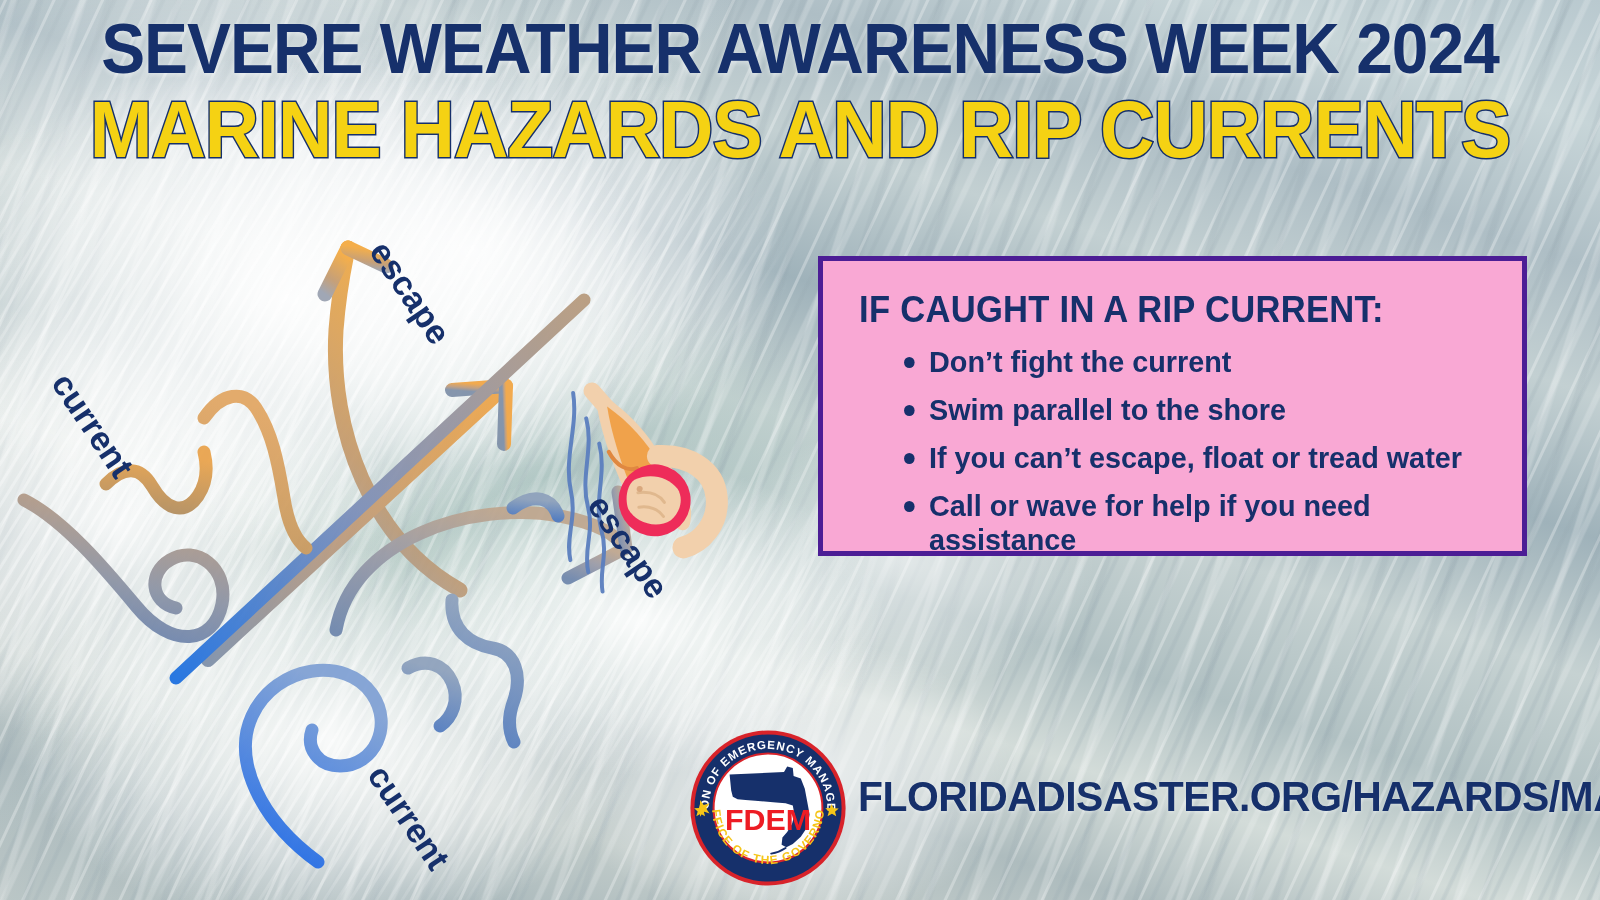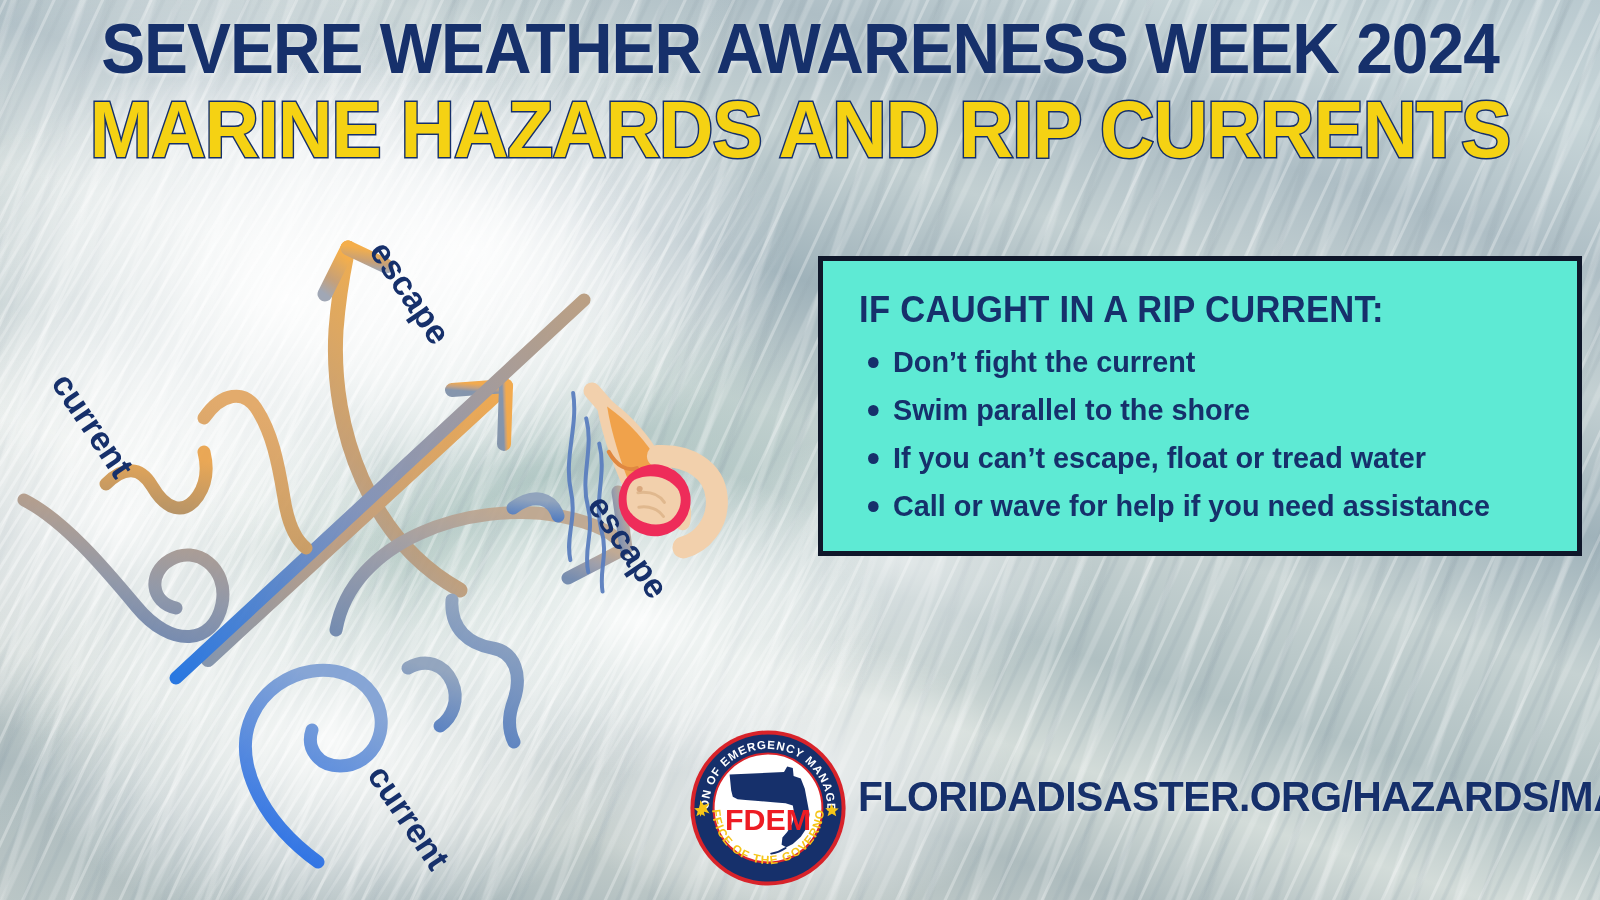--- a/index.html
+++ b/index.html
@@ -90,28 +90,28 @@
     margin-top:6px;
     font-size:80px;line-height:1.0;font-weight:700;color:#F5D213;
     letter-spacing:-1px;text-align:center;white-space:nowrap;
     transform:scaleX(.94);transform-origin:50% 50%;
     -webkit-text-stroke:3px #16306B;
     paint-order:stroke fill;
   }
 
   
   .infobox{
-    position:absolute;left:818px;top:256px;width:764px;height:300px;
-    background:#5eead4;border:5px solid #0f172a;box-sizing:border-box;
+    position:absolute;left:818px;top:256px;width:709px;height:300px;
+    background:#f9a8d4;border:5px solid #4c1d95;box-sizing:border-box;
   }
   .infobox h2{
     margin:28px 0 0 36px;font-size:36px;font-weight:700;color:#16306B;
     letter-spacing:.3px;transform:scaleX(.96);transform-origin:0 50%;
   }
-  .infobox ul{margin:14px 0 0 0;padding:0 0 0 70px;list-style:none;}
+  .infobox ul{margin:14px 0 0 0;padding:0 0 0 106px;list-style:none;}
   .infobox li{
     position:relative;font-size:30px;font-weight:700;color:#16306B;
     margin:0 0 14px 0;transform:scaleX(.96);transform-origin:0 50%;
   }
   .infobox li .bullet{
     position:absolute;left:-26px;top:12px;width:11px;height:11px;
     border-radius:50%;background:#16306B;
   }
 
   

